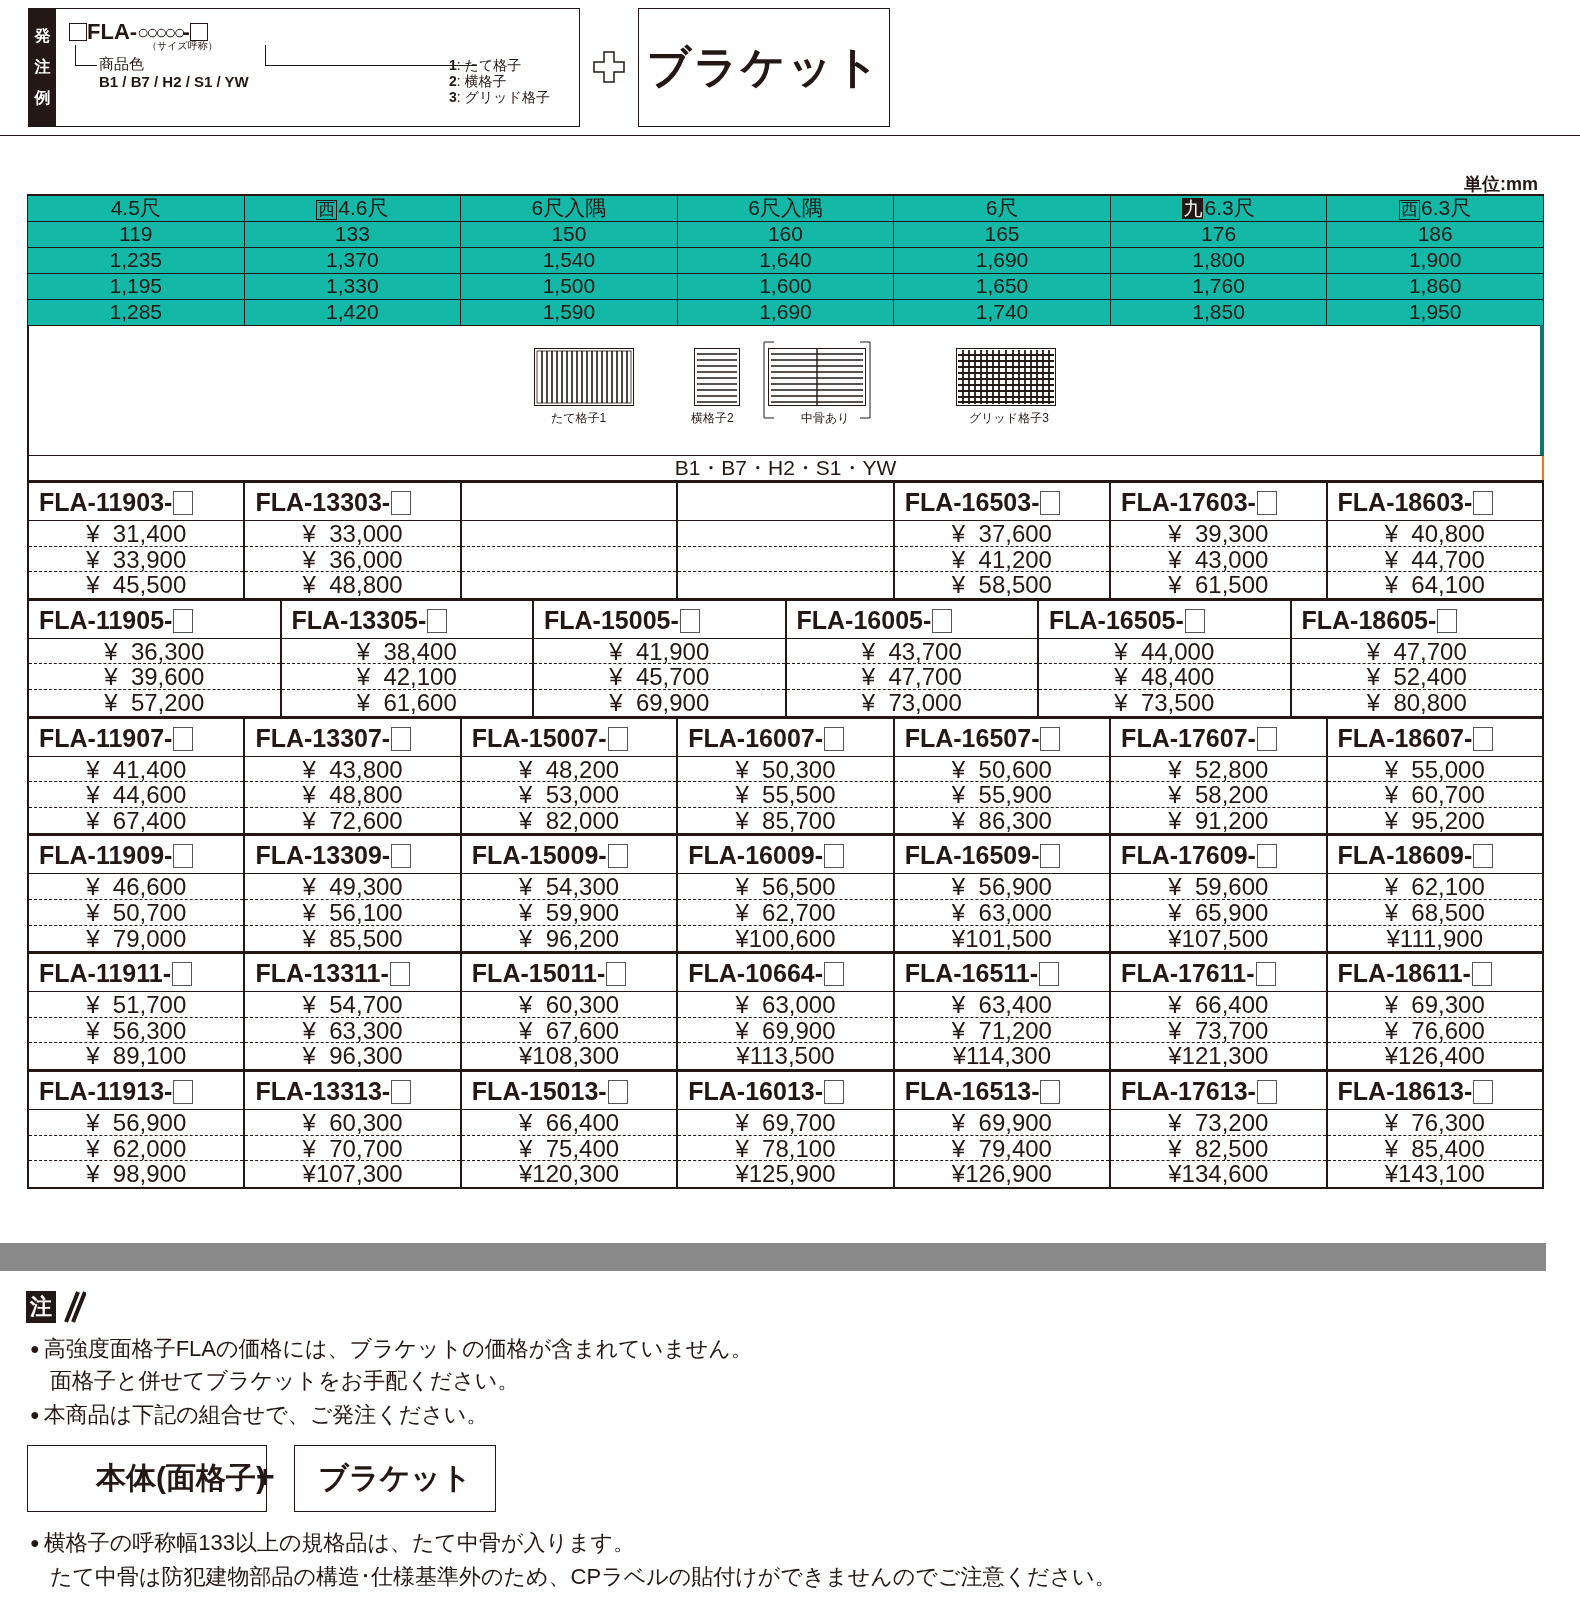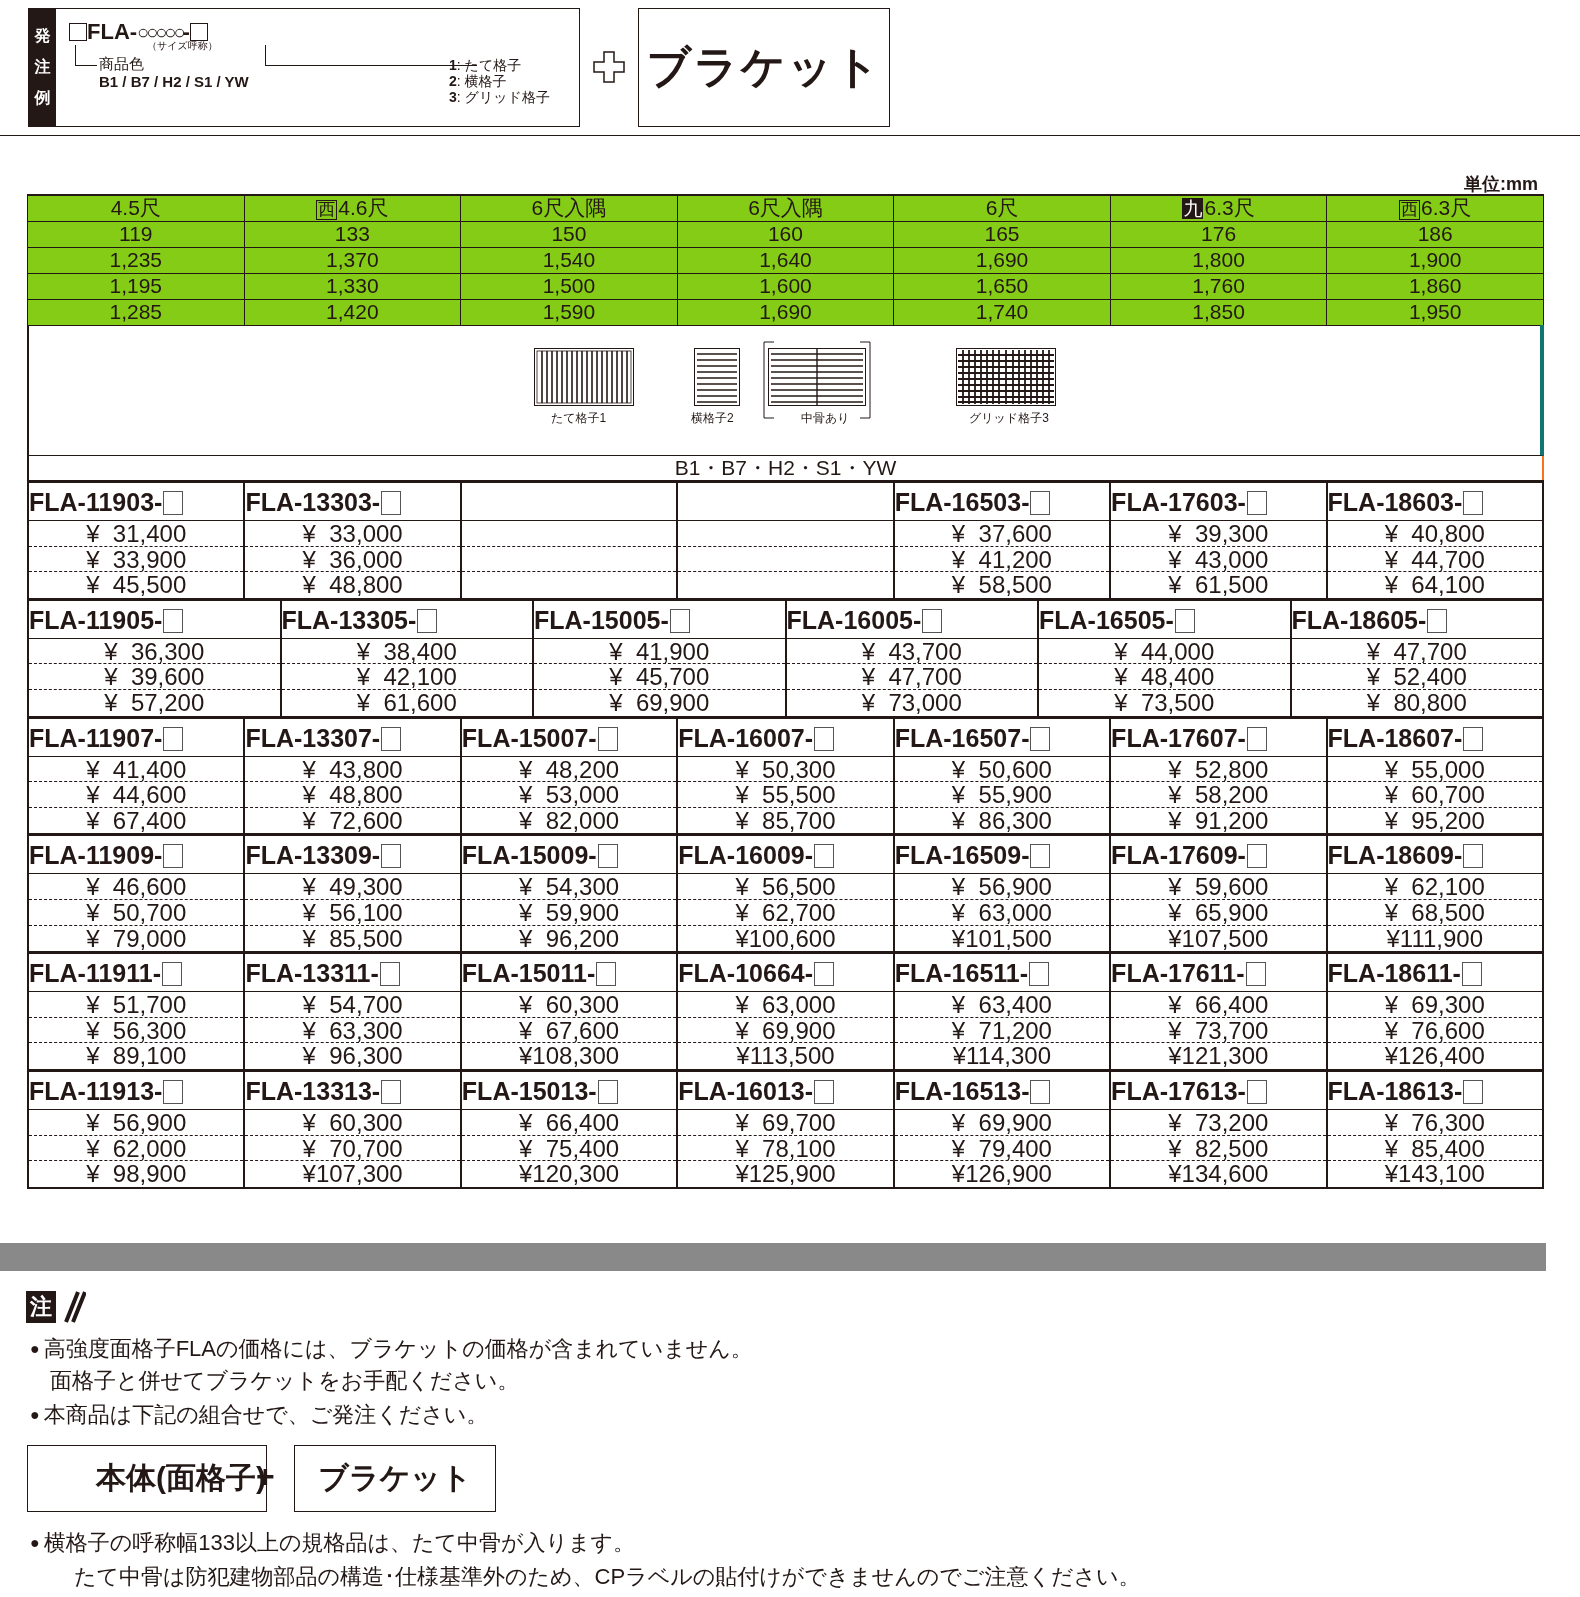--- a/index.html
+++ b/index.html
@@ -27,39 +27,39 @@
 
   .plus-sign { position: absolute; left: 592px; top: 50px; width: 34px; height: 34px; }
   .bracket-box { position: absolute; left: 638px; top: 8px; width: 252px; height: 119px; border: 1px solid #231815;
                  display: flex; align-items: center; justify-content: center; font-weight: bold; font-size: 44px; letter-spacing: 2px; }
   .top-rule { position: absolute; left: 0; top: 135px; width: 1580px; height: 1px; background: #231815; }
   .unit-label { position: absolute; right: 42px; top: 172px; font-size: 18px; font-weight: bold; }
 
   
   .spec-table { position: absolute; left: 27px; top: 194px; width: 1517px; border-collapse: collapse; table-layout: fixed; }
   .spec-table td { border: 1.5px solid #231815; text-align: center; font-size: 21px; height: 26px; line-height: 24px;
-                   background: #84cc16; padding: 0; }
+                   background: #14b8a6; padding: 0; }
   .spec-table tr.size-row td { border-top: 2px solid #231815; }
   .badge-dark { display: inline-block; background: #231815; color: #fff; font-size: 19px; line-height: 21px; padding: 0 1px; margin-right: 1px; }
   .badge-outline { display: inline-block; border: 1.5px solid #231815; font-size: 17px; line-height: 18px; padding: 0 1px; margin-right: 1px; }
 
   .diagram-area { position: absolute; left: 27px; top: 325px; width: 1517px; height: 131px; border-left: 2px solid #231815; border-right: 4px solid #0f766e; border-bottom: 1.5px solid #231815; }
   .diag { position: absolute; }
   .diag-label { position: absolute; font-size: 12px; white-space: nowrap; }
 
   .color-row { position: absolute; left: 27px; top: 456px; width: 1517px; height: 24px; text-align: center; font-size: 21px; line-height: 24px;
                border-left: 2px solid #231815; border-right: 2px solid #f97316; }
 
   
   .price-grid { position: absolute; left: 27px; top: 480px; width: 1517px; border: 2px solid #231815; border-top: 3px solid #231815; }
   .grid-row { display: flex; border-bottom: 3px solid #231815; }
   .grid-row:last-child { border-bottom: none; }
   .cell { flex: 1 1 0; border-right: 2px solid #231815; }
   .cell:last-child { border-right: none; }
-  .cell-head { height: 38px; font-weight: bold; font-size: 25px; line-height: 38px; border-bottom: 1.5px solid #231815; white-space: nowrap; }
+  .cell-head { height: 38px; padding-left: 10px; font-weight: bold; font-size: 25px; line-height: 38px; border-bottom: 1.5px solid #231815; white-space: nowrap; }
   .price { height: 25.6px; line-height: 26px; text-align: center; font-size: 24px; border-bottom: 1px dashed #231815; white-space: pre; font-family: "Liberation Sans", sans-serif; }
   .price:last-child { border-bottom: none; }
   .cell.empty .cell-head { border-bottom: 1.5px solid #231815; }
 
   
   .gray-band { position: absolute; left: 0; top: 1243px; width: 1546px; height: 28px; background: #898989; }
   .note-mark { position: absolute; left: 26px; top: 1290px; height: 34px; display: flex; align-items: center; }
   .note-mark .kanji { background: #231815; color: #fff; font-weight: bold; font-size: 22px; width: 30px; height: 32px; display: flex; align-items: center; justify-content: center; }
   .note-mark .slash { width: 30px; height: 34px; }
   .note-text { position: absolute; font-size: 22px; white-space: nowrap; }
@@ -528,13 +528,13 @@
 
 <div class="combo-box" style="left:27px; width:240px;justify-content:flex-end;">
     <span>本体(面格子)</span>
   </div>
 <div class="combo-plus">+</div>
 <div class="combo-box" style="left:294px; width:202px;">
     <span>ブラケット</span>
   </div>
 
 <div class="note-text" style="left:30px; top:1528px;"><span class="bullet">●</span><span>横格子の呼称幅133以上の規格品は、たて中骨が入ります。</span></div>
-<div class="note-text" style="left:50px; top:1562px;margin-left:24px;">たて中骨は防犯建物部品の構造･仕様基準外のため、CPラベルの貼付けができませんのでご注意ください。</div>
+<div class="note-text" style="left:50px; top:1562px;">たて中骨は防犯建物部品の構造･仕様基準外のため、CPラベルの貼付けができませんのでご注意ください。</div>
 
 </body></html>

